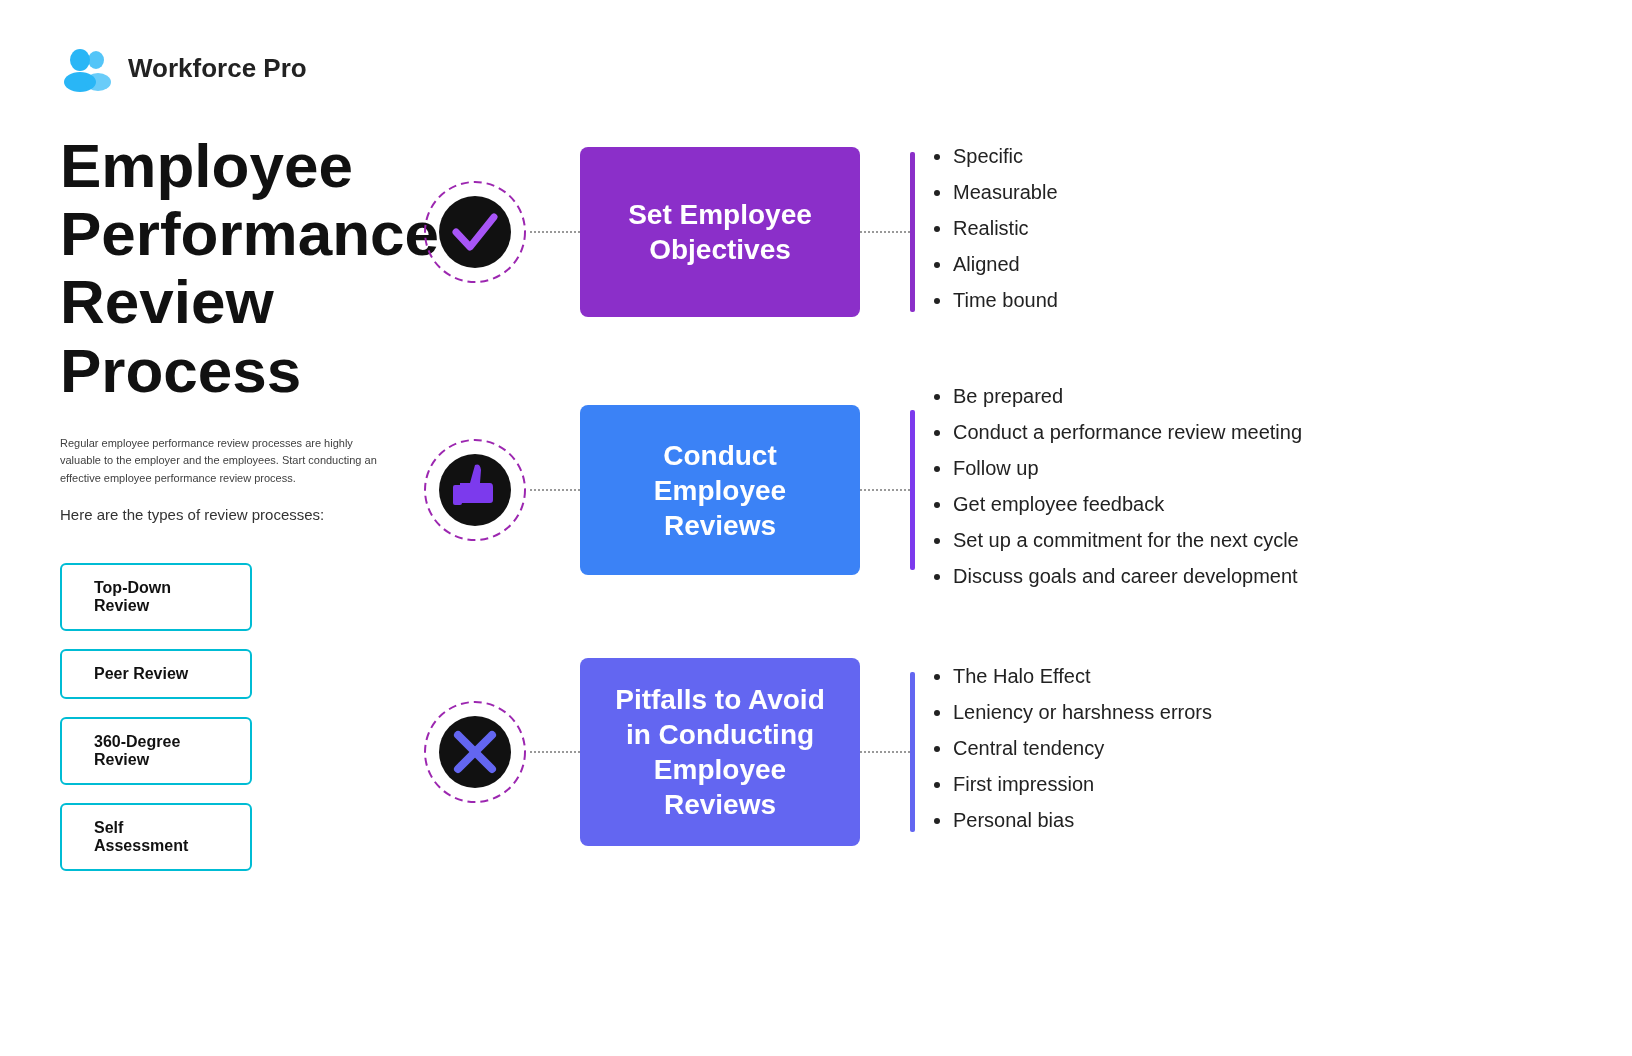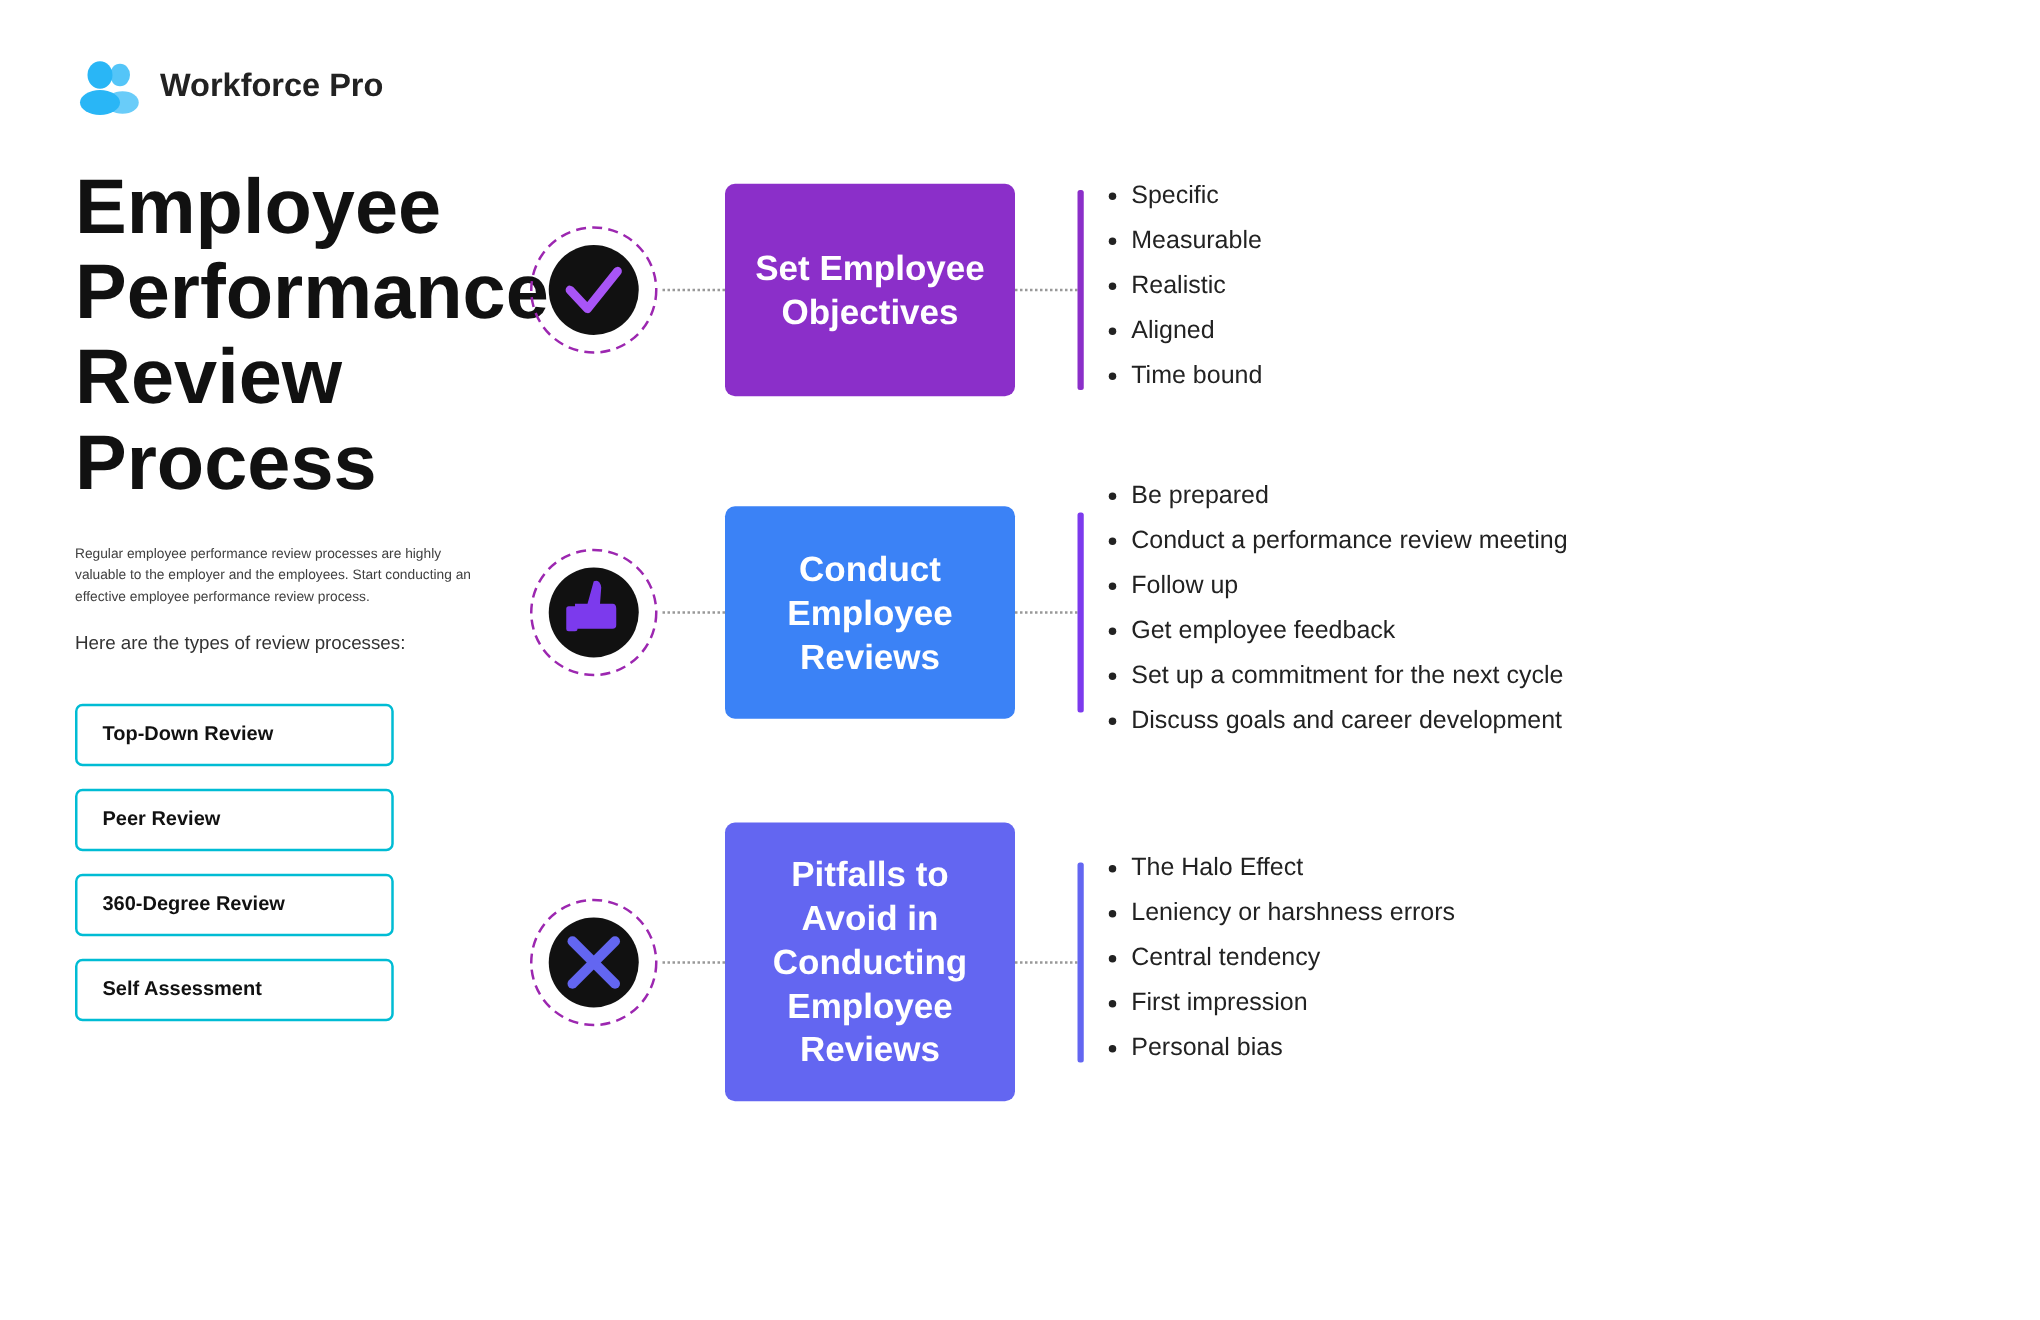--- a/index.html
+++ b/index.html
@@ -69,28 +69,28 @@
     .review-types-label {
       font-size: 15px;
       color: #333;
       margin-bottom: 40px;
     }
 
     .review-button {
       display: block;
       border: 2.5px solid #00bcd4;
       border-radius: 6px;
-      padding: 14px 20px;
+      padding: 14px 32px;
       font-size: 16px;
       font-weight: 700;
       color: #111;
       background: #fff;
       margin-bottom: 18px;
       cursor: pointer;
-      width: 255px;
+      width: 192px;
       text-align: left;
     }
 
     
     .flow-area {
       flex: 1;
       display: flex;
       flex-direction: column;
       gap: 0;
       padding-top: 10px;
@@ -121,21 +121,21 @@
     }
 
     .dot-line-right {
       flex: 0 0 50px;
       height: 2px;
       border-top: 2.5px dotted #999;
     }
 
     
     .flow-box {
-      width: 232px;
+      width: 280px;
       min-height: 170px;
       border-radius: 8px;
       display: flex;
       align-items: center;
       justify-content: center;
       text-align: center;
       padding: 24px 20px;
       flex-shrink: 0;
     }
 

